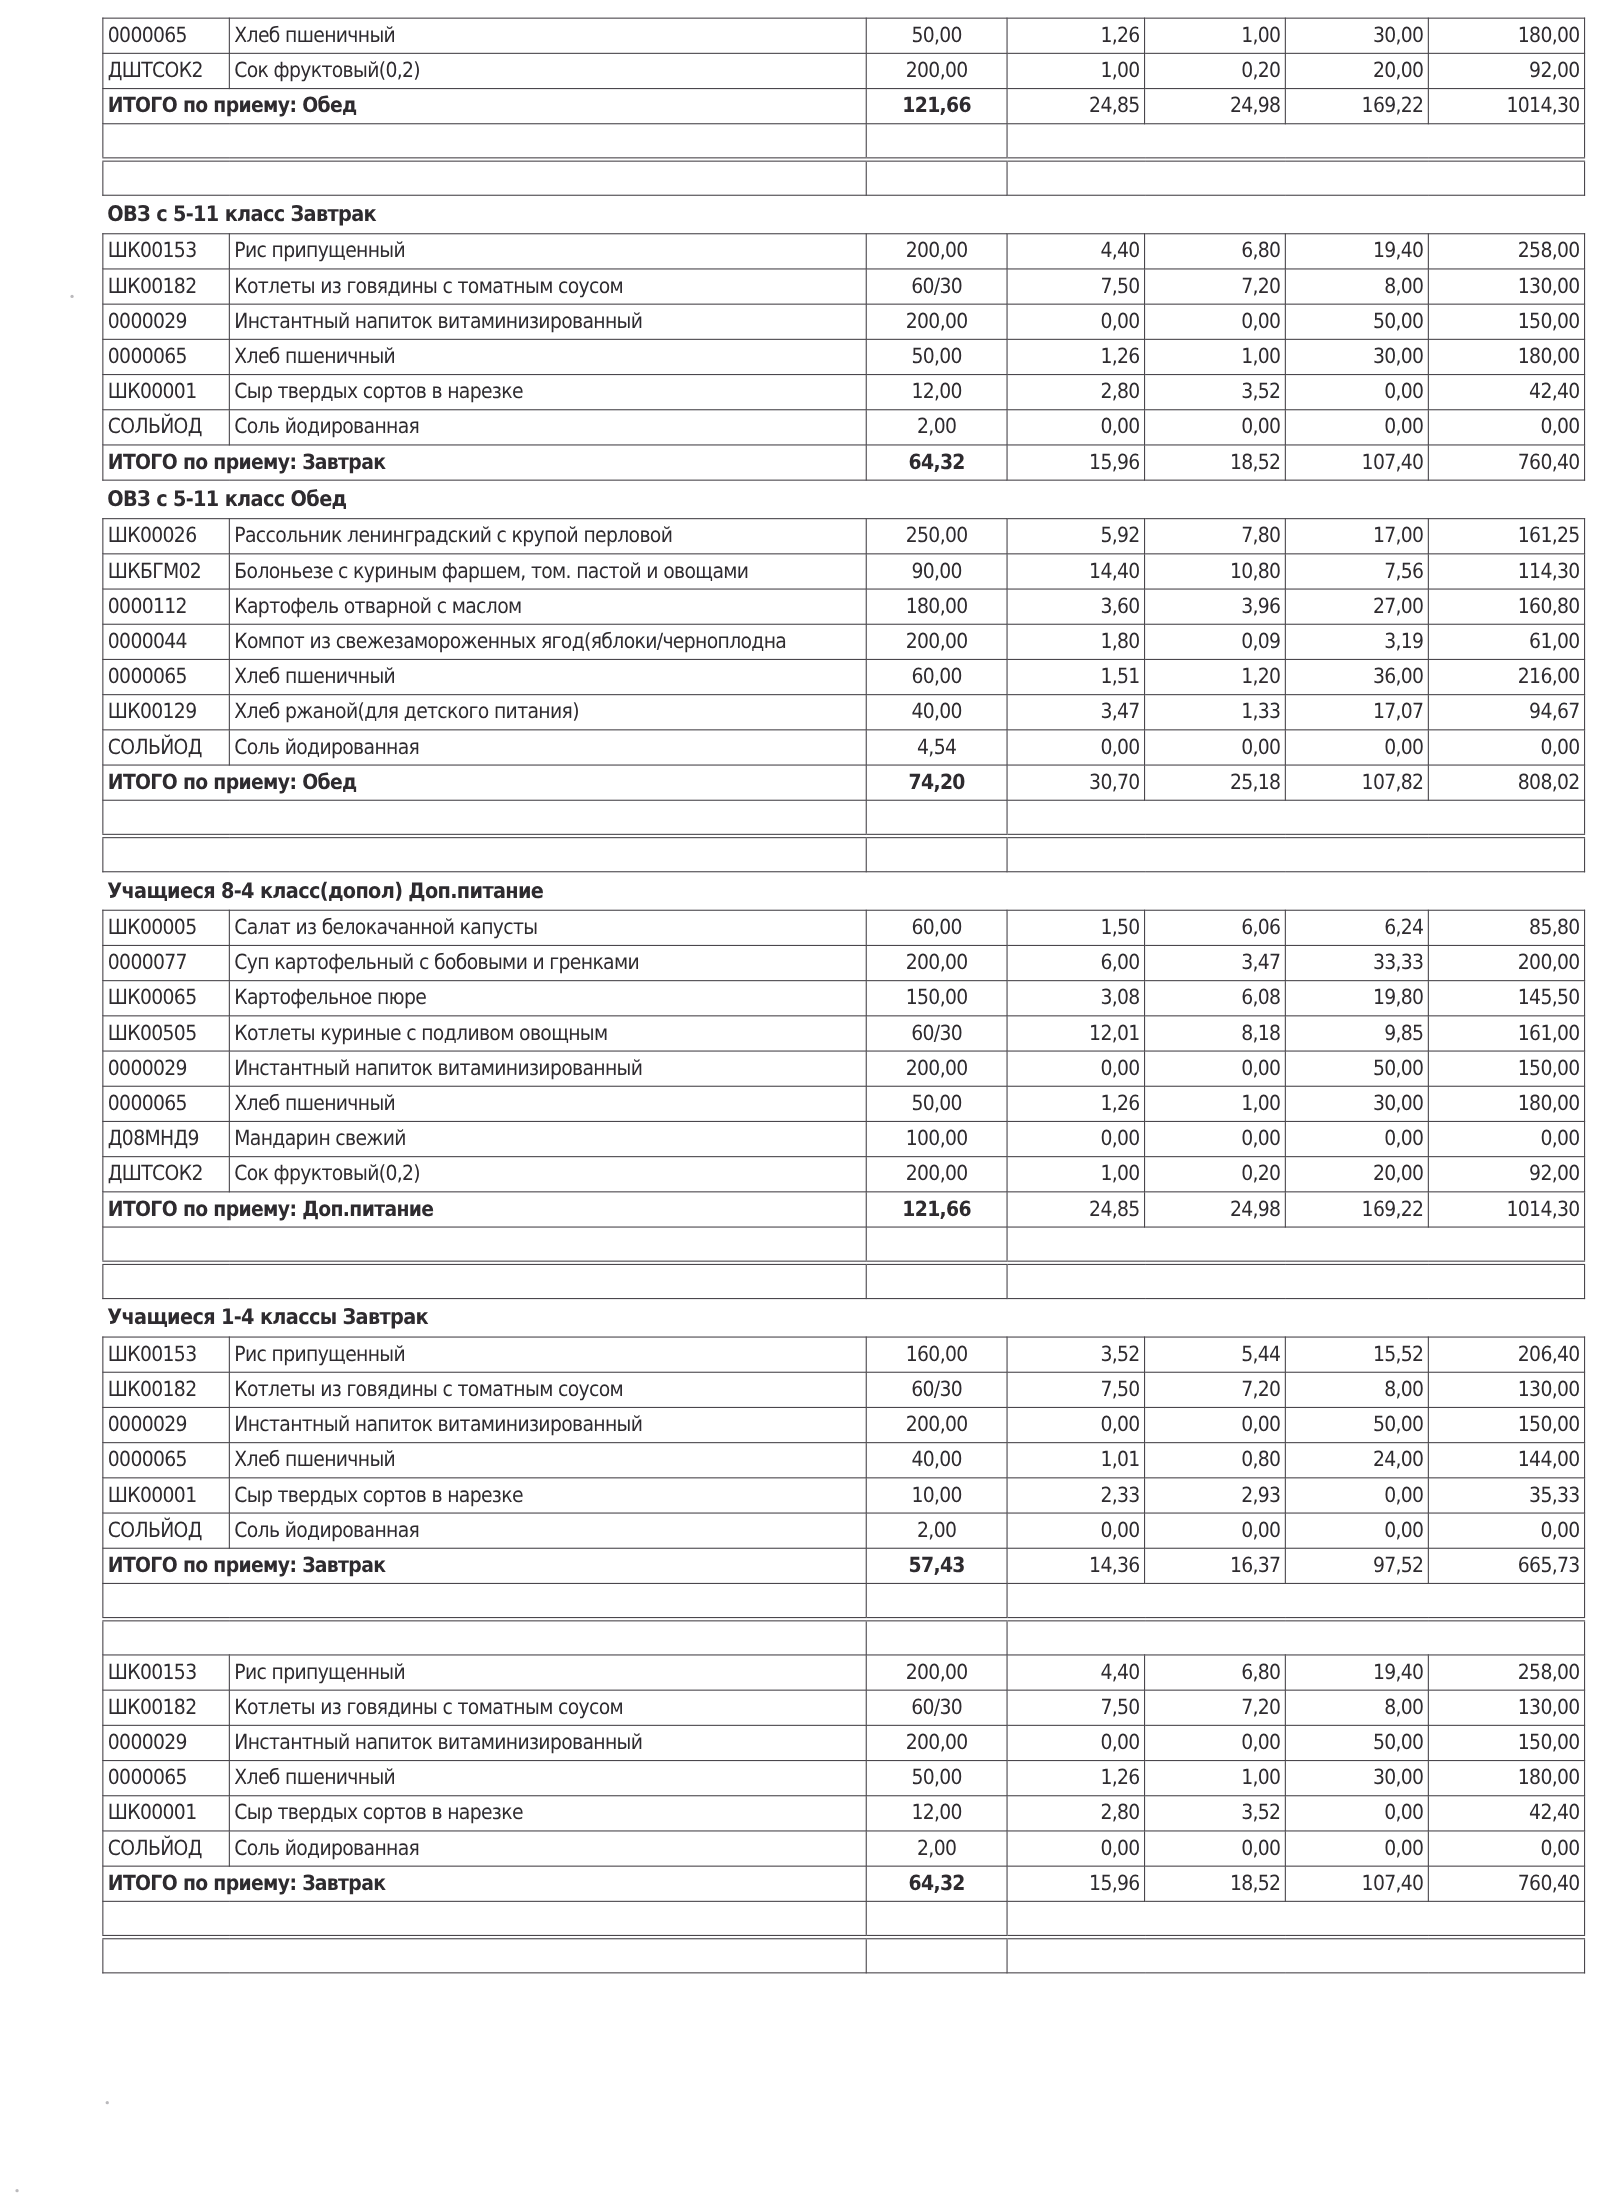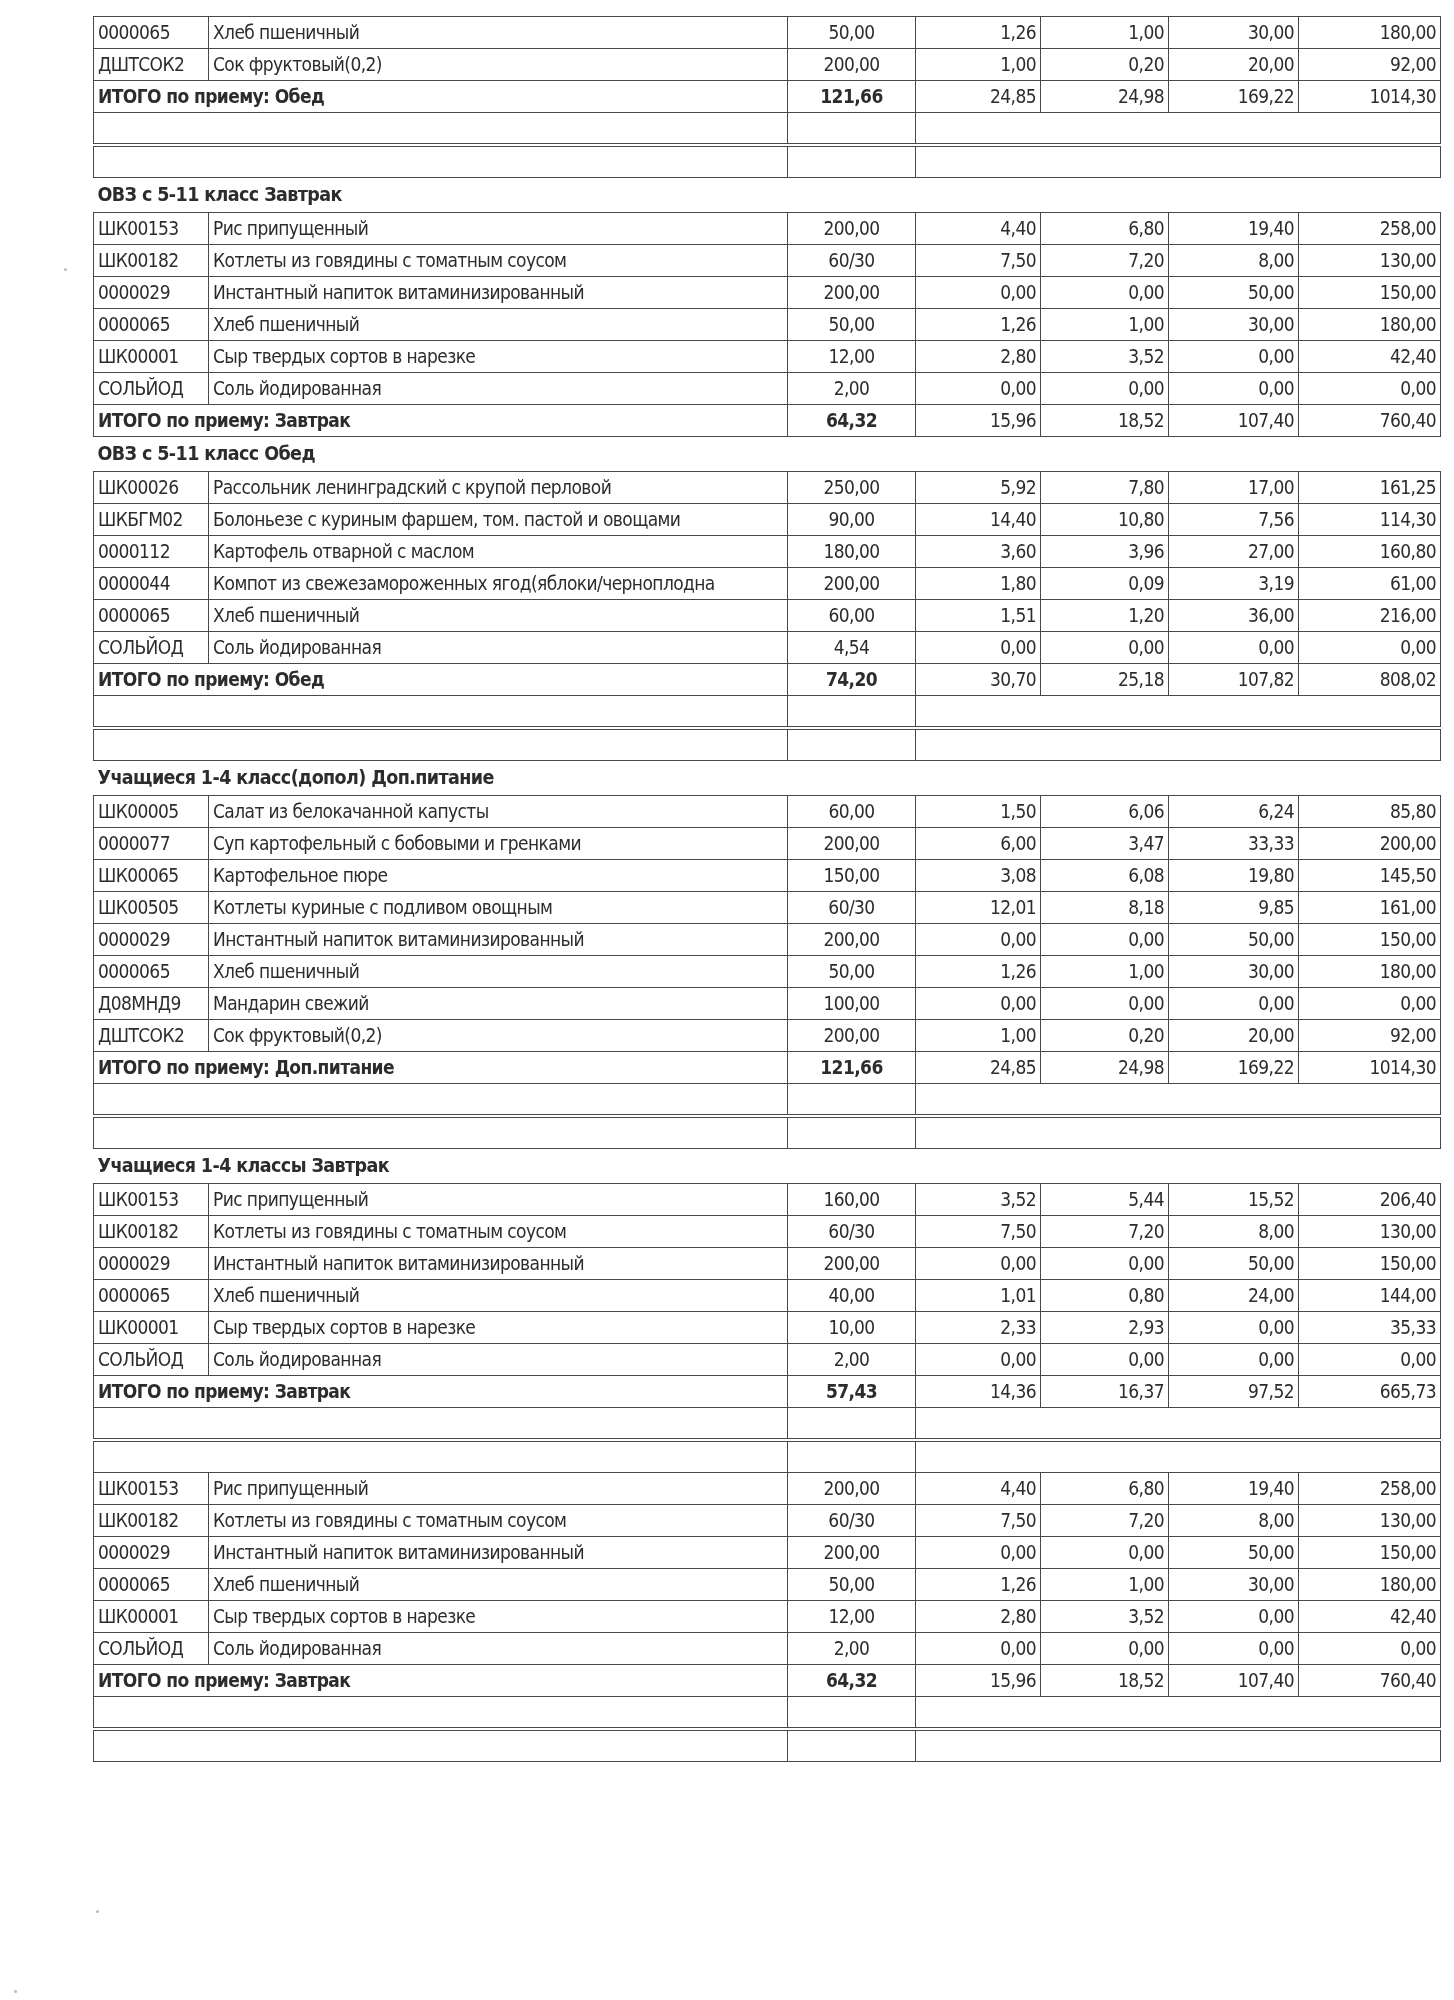--- a/index.html
+++ b/index.html
@@ -195,20 +195,29 @@
         <tr>
           <td class="code">0000065</td>
           <td class="">Хлеб пшеничный</td>
           <td class="num w">60,00</td>
           <td class="num">1,51</td>
           <td class="num">1,20</td>
           <td class="num">36,00</td>
           <td class="num">216,00</td>
         </tr>
         <tr>
+          <td class="code">ШК00129</td>
+          <td class="">Хлеб ржаной(для детского питания)</td>
+          <td class="num w">40,00</td>
+          <td class="num">3,47</td>
+          <td class="num">1,33</td>
+          <td class="num">17,07</td>
+          <td class="num">94,67</td>
+        </tr>
+        <tr>
           <td class="code">СОЛЬЙОД</td>
           <td class="">Соль йодированная</td>
           <td class="num w">4,54</td>
           <td class="num">0,00</td>
           <td class="num">0,00</td>
           <td class="num">0,00</td>
           <td class="num">0,00</td>
         </tr>
         <tr class="total">
           <td colspan="2">ИТОГО по приему: Обед</td>
@@ -222,21 +231,21 @@
           <td colspan="2"></td>
           <td></td>
           <td colspan="4"></td>
         </tr>
         <tr class="blank">
           <td colspan="2"></td>
           <td></td>
           <td colspan="4"></td>
         </tr>
         <tr class="title">
-          <td colspan="7">Учащиеся 1-4 класс(допол) Доп.питание</td>
+          <td colspan="7">Учащиеся 8-4 класс(допол) Доп.питание</td>
         </tr>
         <tr>
           <td class="code">ШК00005</td>
           <td class="">Салат из белокачанной капусты</td>
           <td class="num w">60,00</td>
           <td class="num">1,50</td>
           <td class="num">6,06</td>
           <td class="num">6,24</td>
           <td class="num">85,80</td>
         </tr>

